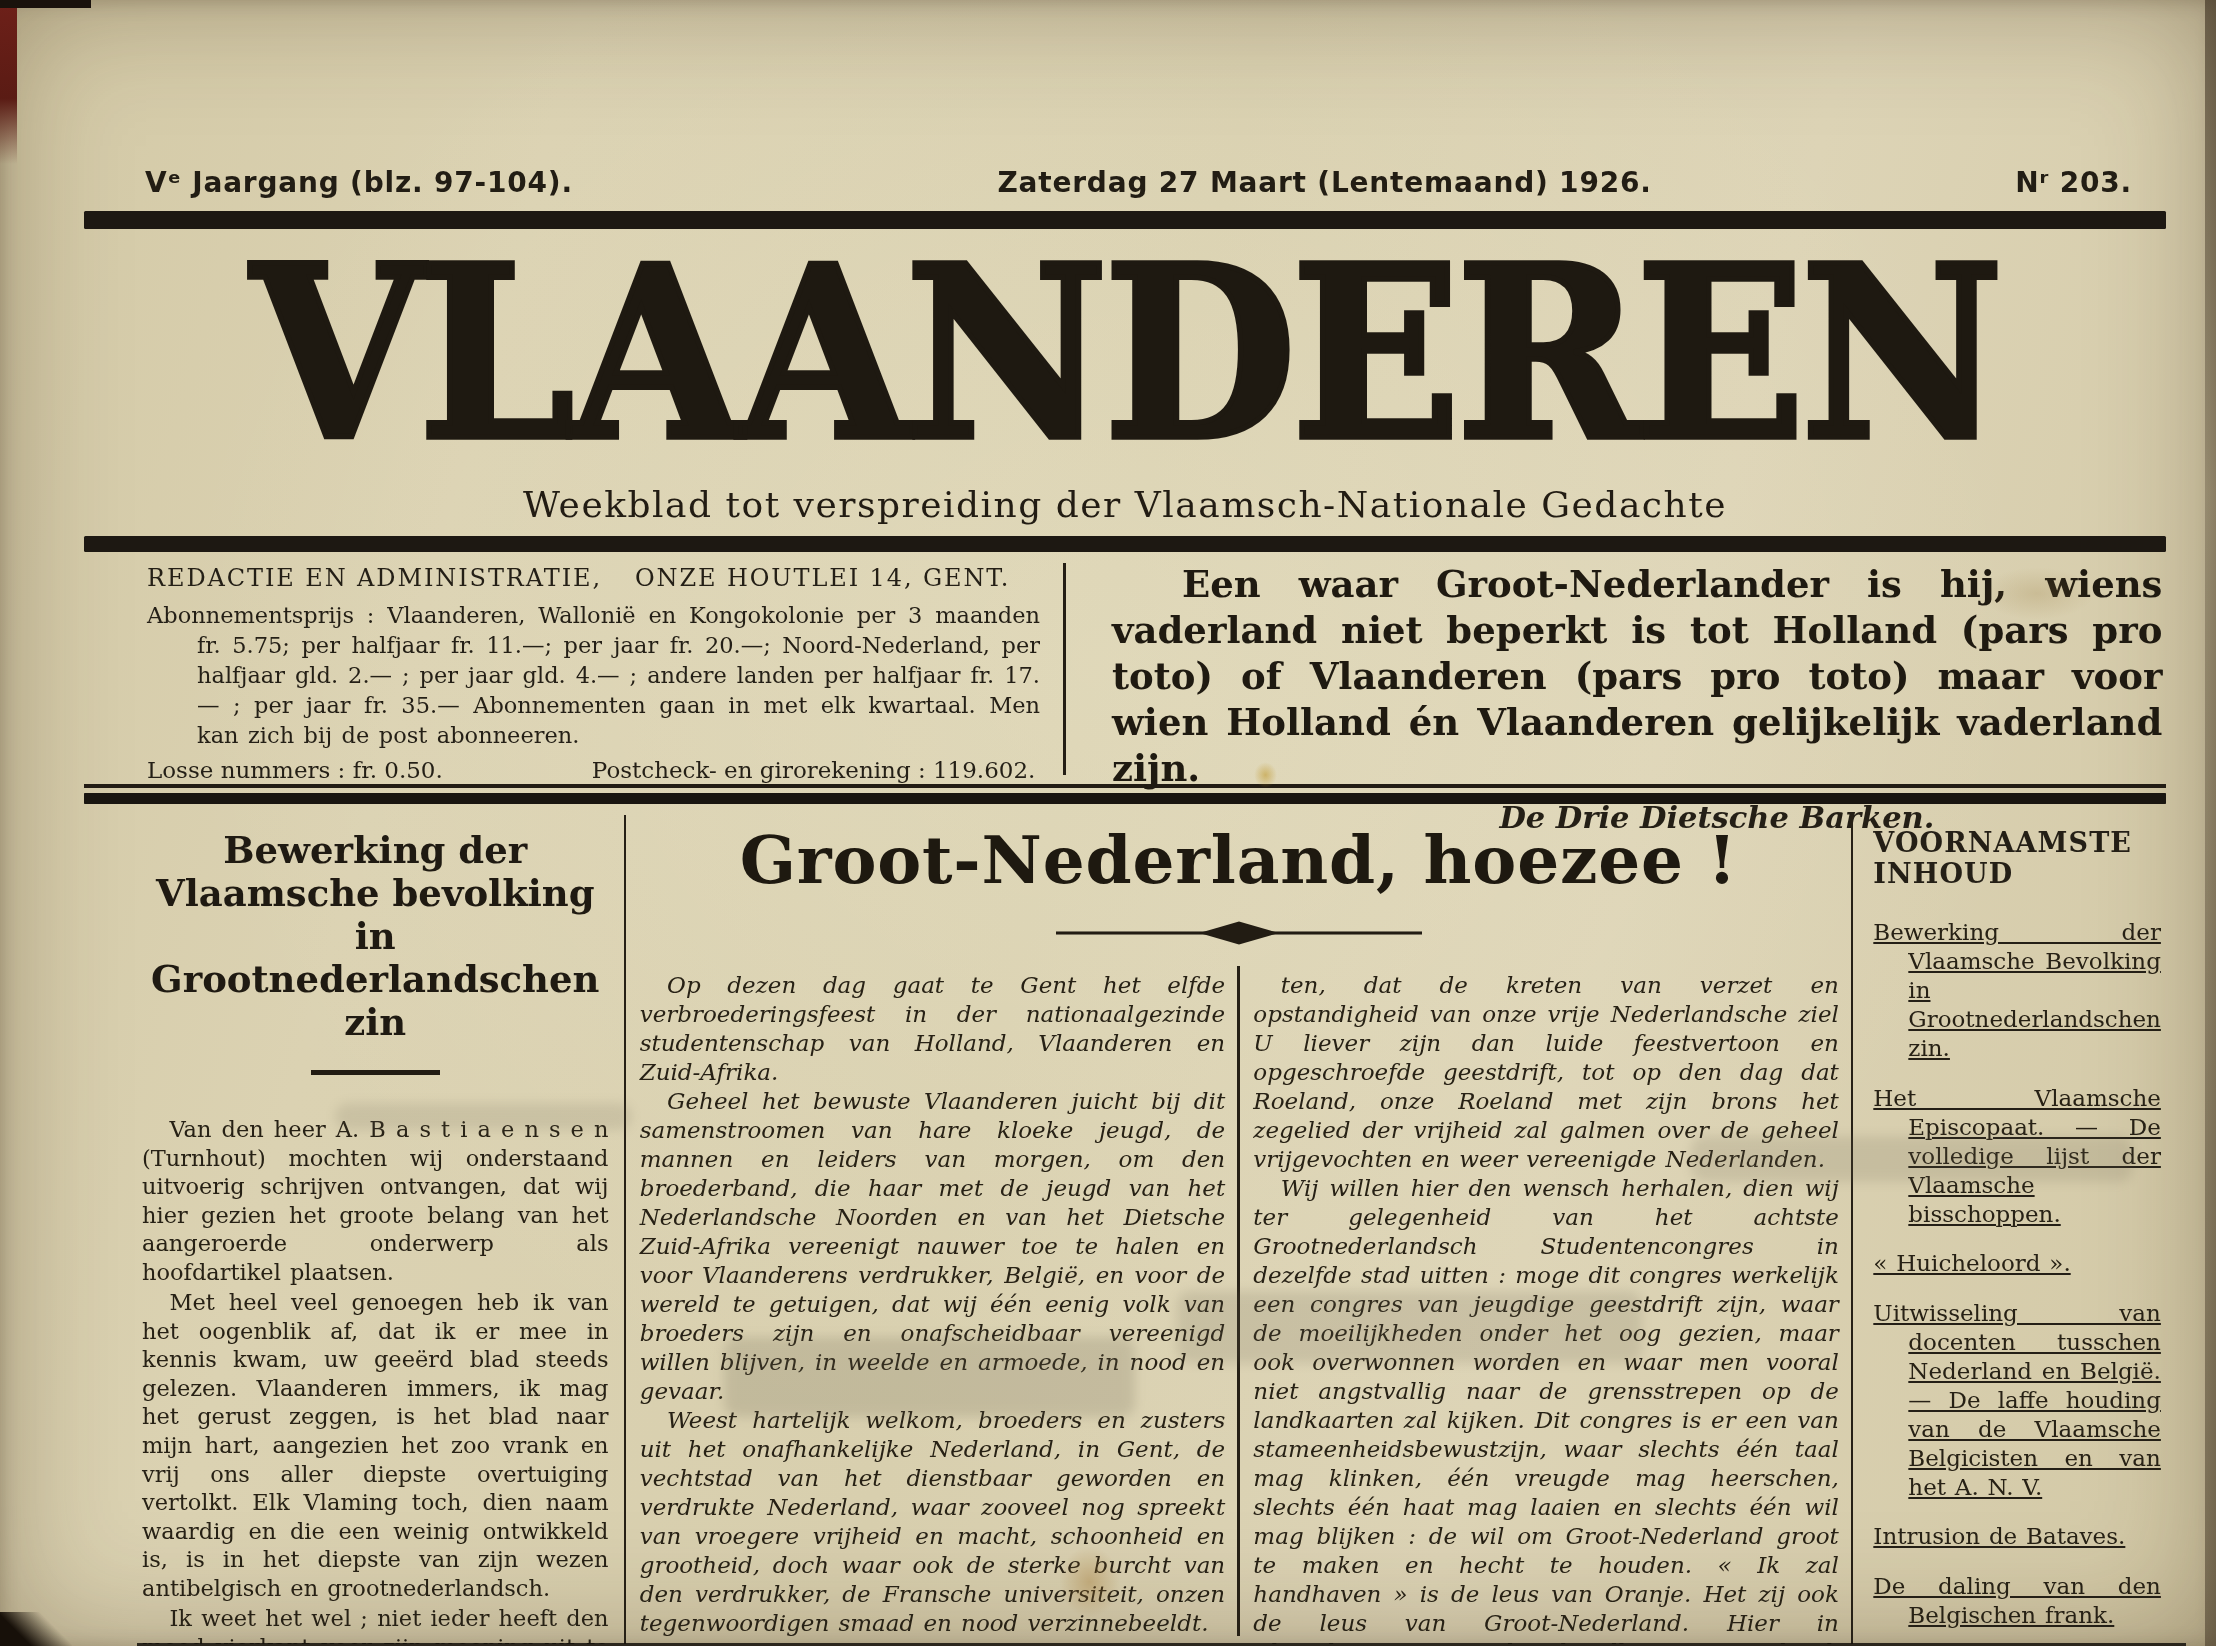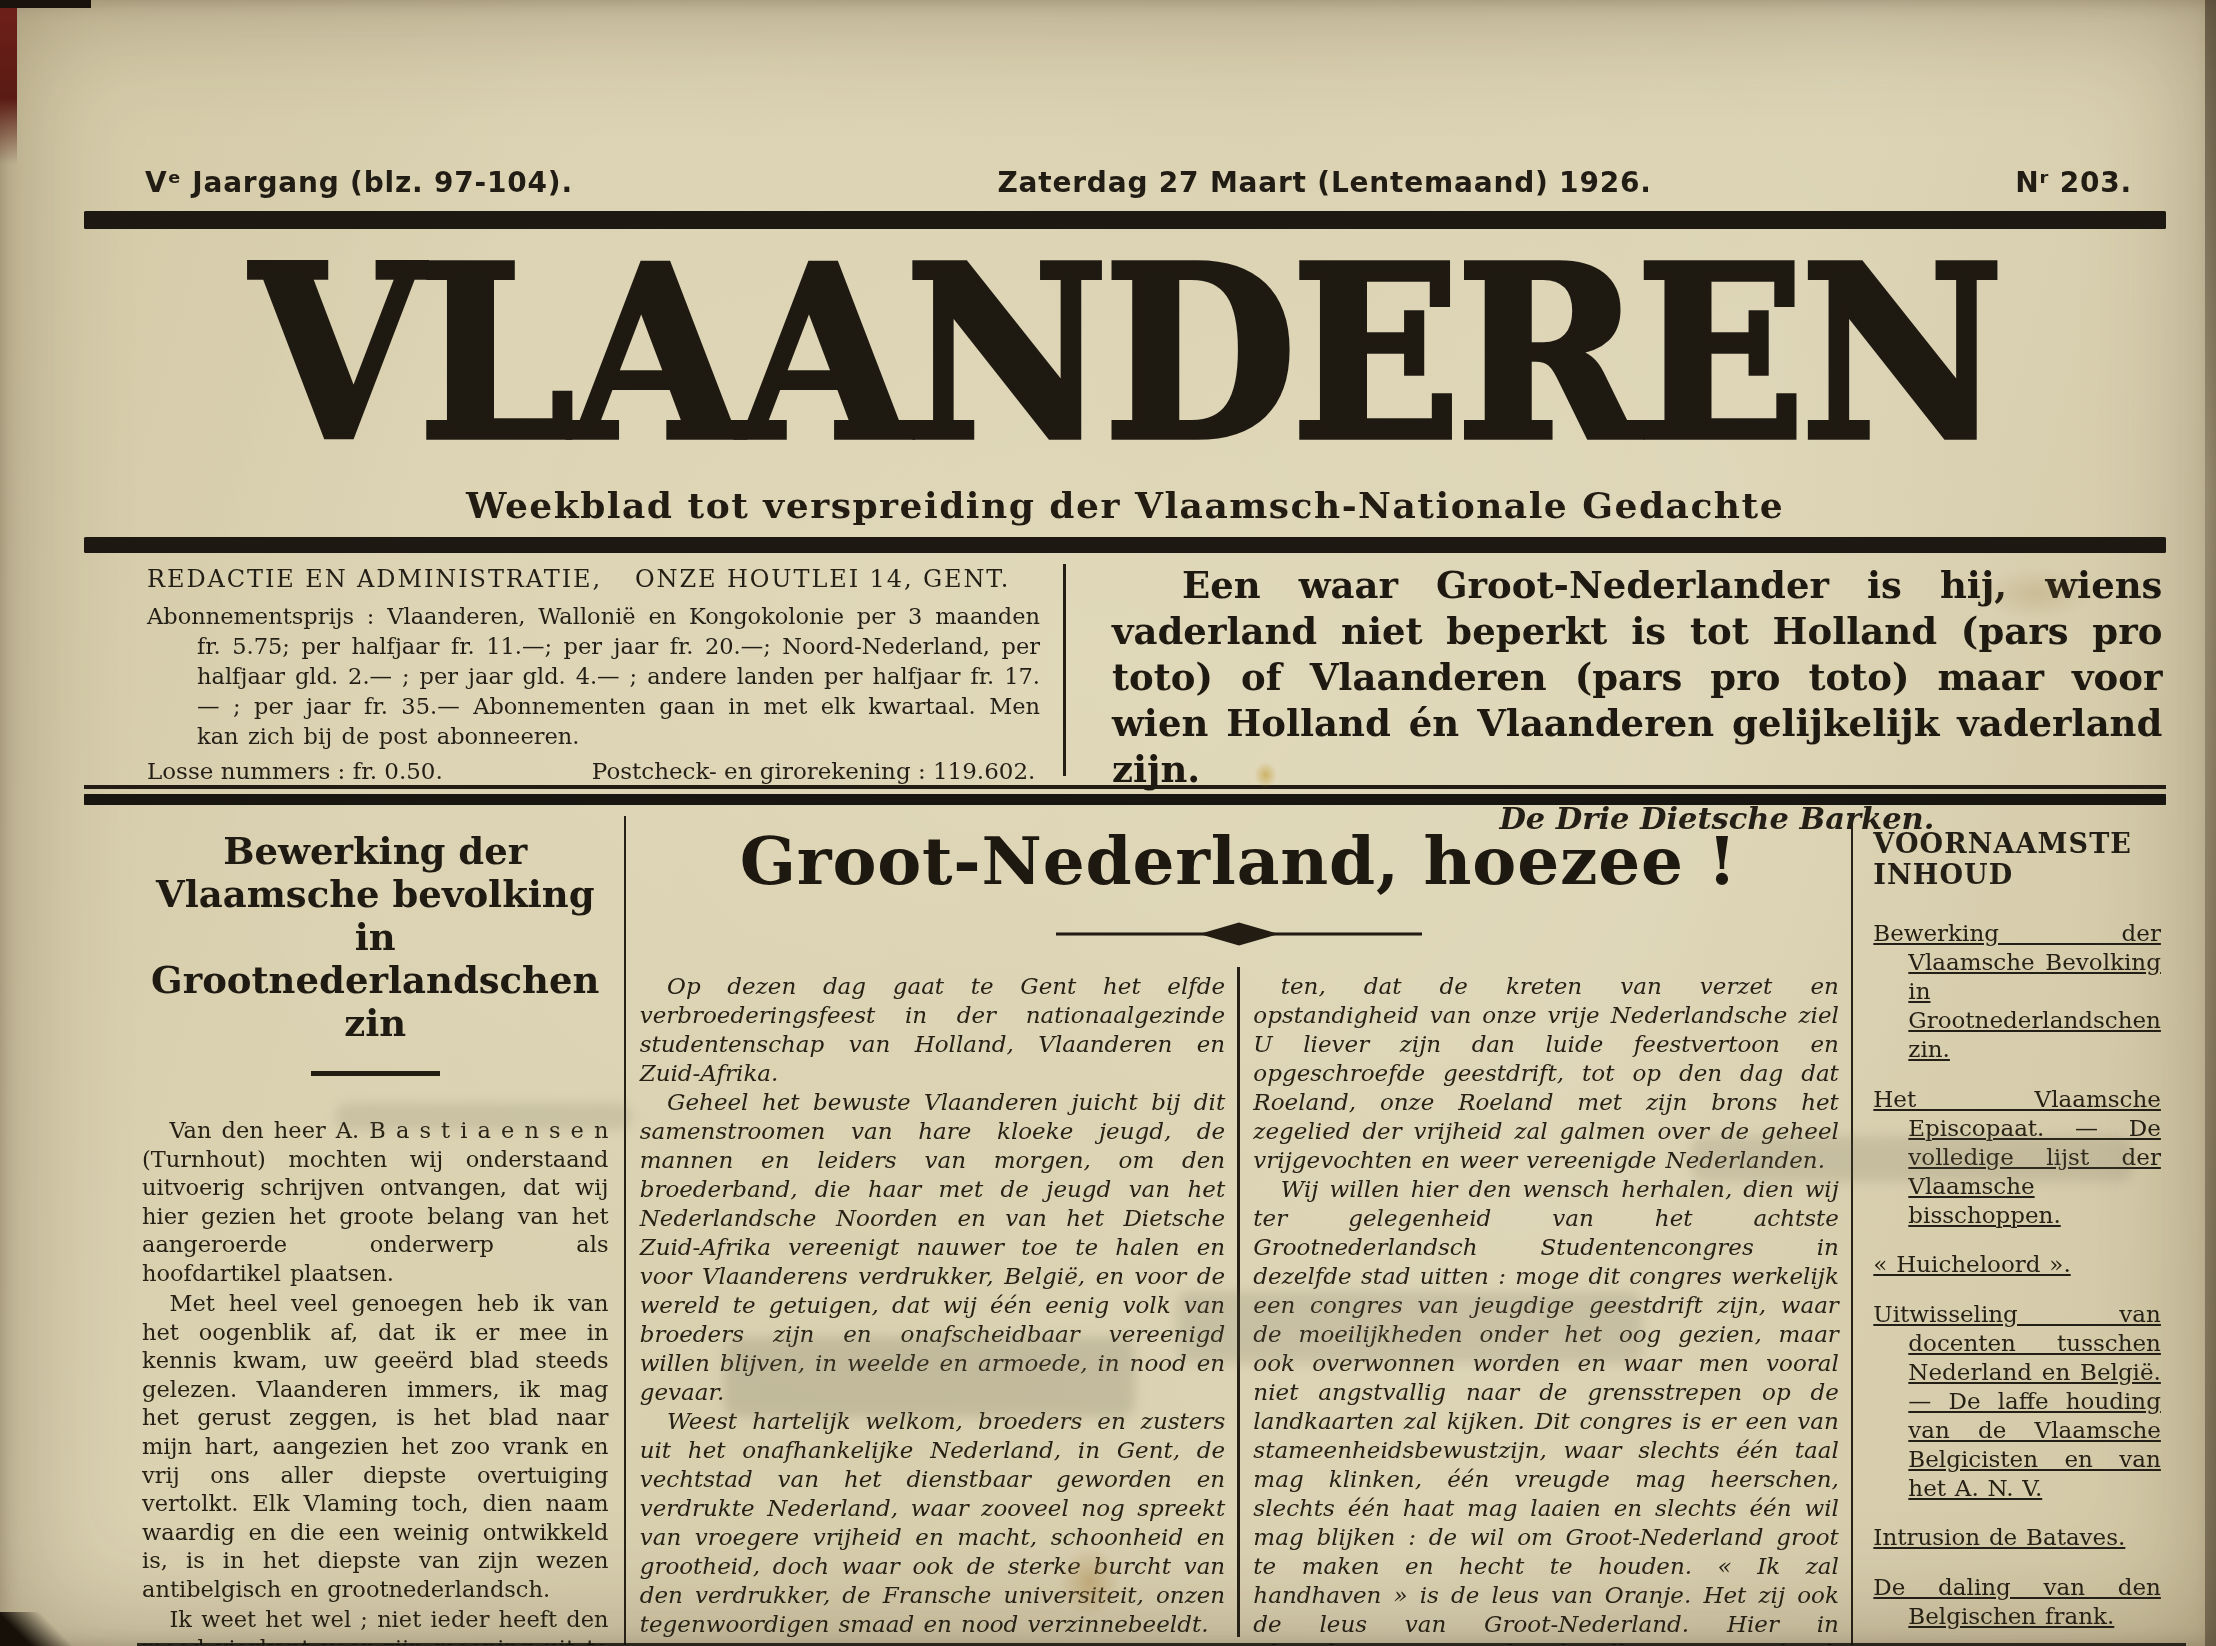--- a/index.html
+++ b/index.html
@@ -41,21 +41,21 @@
     letter-spacing:-4.6px;
     color:#1e1911;
     -webkit-text-stroke:5.3px #1e1911;
     transform:scaleY(1.07);
     transform-origin:50% 60%;
     margin-top:4.6px;
     white-space:nowrap;
   }
   .subtitle{
     text-align:center;
-    font-weight:bold;
+    font-weight:normal;
     font-size:36px;
     letter-spacing:1.5px;
     margin-top:6.1px;
     color:#221c13;
   }
   
   .info-row{display:flex;margin-top:7.6px;height:215px;}
   .admin{width:983px;padding:4.6px 23px 0 67px;box-sizing:border-box;}
   .admin-line1{font-size:24px;letter-spacing:1.9px;white-space:nowrap;}
   .admin-body{

